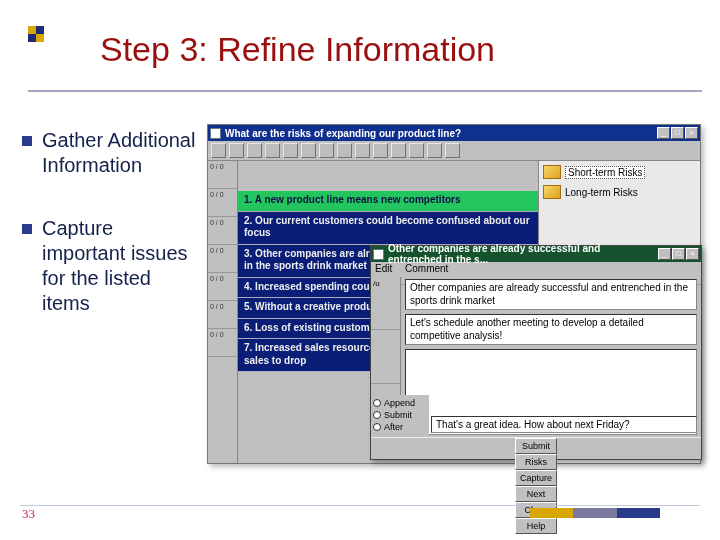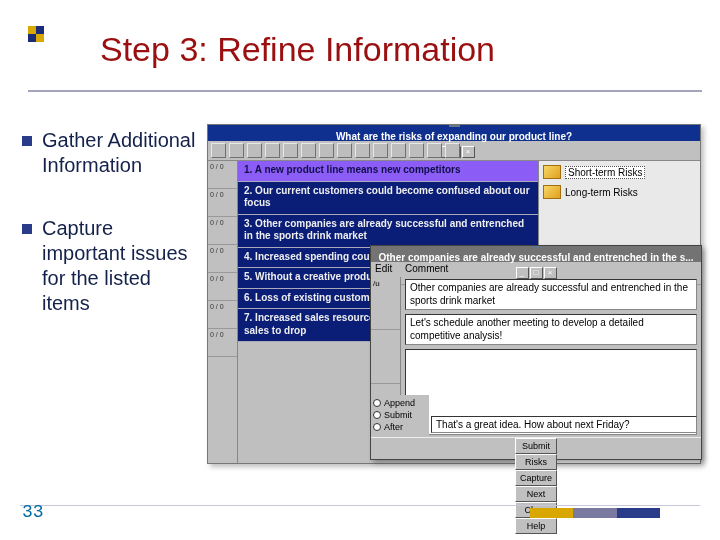--- a/index.html
+++ b/index.html
@@ -41,23 +41,23 @@
     width: 180px;
     font-size: 20px;
     color: #14214b;
     line-height: 1.25;
   }
   .bullet { display: flex; gap: 10px; margin-bottom: 38px; }
   .sq { width: 10px; height: 10px; background: #2a3b8a; margin-top: 8px; flex: 0 0 10px; }
   .pagenum {
     position: absolute;
     left: 22px; bottom: 18px;
-    font-size: 18px;
-    color: #0369a1;
-    font-family: Liberation Mono, monospace;
+    font-size: 13px;
+    color: #be185d;
+    font-family: Liberation Serif, serif;
   }
   .footer-rule {
     position: absolute;
     left: 20px; right: 20px; bottom: 34px;
     border-top: 1px solid #c7c7dc;
   }
   .footer-blocks {
     position: absolute;
     right: 60px; bottom: 22px;
     width: 130px; height: 10px;
@@ -79,21 +79,20 @@
     font-family: "MS Sans Serif", Tahoma, Arial, sans-serif;
     font-size: 10px;
   }
   .win-title {
     height: 16px;
     background: linear-gradient(#103090,#103090);
     color: #fff;
     display: flex; align-items: center;
     padding: 0 2px;
     gap: 4px;
-    flex-direction: column;
   }
   .win-title .ico { width: 11px; height: 11px; background: #fff; border: 1px solid #678; }
   .win-title .txt { flex: 1; font-size: 10px; font-weight: bold; }
   .win-btns { display: flex; gap: 1px; }
   .win-btn {
     width: 13px; height: 12px; background: #c0c0c0;
     border: 1px solid #fff; border-right-color: #555; border-bottom-color: #555;
     font-size: 8px; line-height: 9px; text-align: center;
   }
   .toolbar {
@@ -126,21 +125,21 @@
   }
   .li-row {
     background: #0a1e78;
     color: #eee;
     padding: 3px 6px 4px 6px;
     border-bottom: 1px solid #aab;
     font-size: 10px;
     font-weight: bold;
     line-height: 1.25;
   }
-  .li-row.sel { background: #8b5cf6; color: #101048; }
+  .li-row.sel { background: #22c55e; color: #101048; margin-top: 30px; }
   .side-pane {
     position: absolute;
     left: 330px; top: 36px; right: 0; bottom: 0;
     background: #e9e9e9;
     border-left: 1px solid #888;
     padding: 4px;
   }
   .side-item { display: flex; align-items: center; gap: 4px; margin-bottom: 6px; font-size: 10px; }
   .side-ico { width: 18px; height: 14px; background: linear-gradient(135deg,#f7d766,#e0a020); border: 1px solid #a07010; }
   .side-item.sel span { border: 1px dotted #555; background: #fff; padding: 0 2px; }
@@ -149,21 +148,21 @@
   .popup {
     position: absolute;
     left: 370px; top: 245px;
     width: 332px; height: 215px;
     background: #bfbfbf;
     border: 1px solid #444;
     box-shadow: 3px 3px 5px rgba(0,0,0,.3);
     font-family: "MS Sans Serif", Tahoma, Arial, sans-serif;
     font-size: 10px;
   }
-  .popup .win-title { background: #737373; }
+  .popup .win-title { background: #14532d; }
   .popup .menu { height: 23px; background: #c0c0c0; border-bottom: 1px solid #999; padding: 1px 4px; font-size: 10px; }
   .popup .menu span { margin-right: 10px; }
   .popup .body { position: absolute; left: 0; right: 0; top: 31px; bottom: 22px; display: flex; }
   .popup .left {
     width: 30px; background: #c0c0c0; border-right: 1px solid #888;
     display: flex; flex-direction: column;
   }
   .popup .left .cell { flex: 1; border-bottom: 1px solid #999; font-size: 8px; padding: 2px;}
   .popup .right { flex: 1; display: flex; flex-direction: column; }
   .popup .txtrow {

